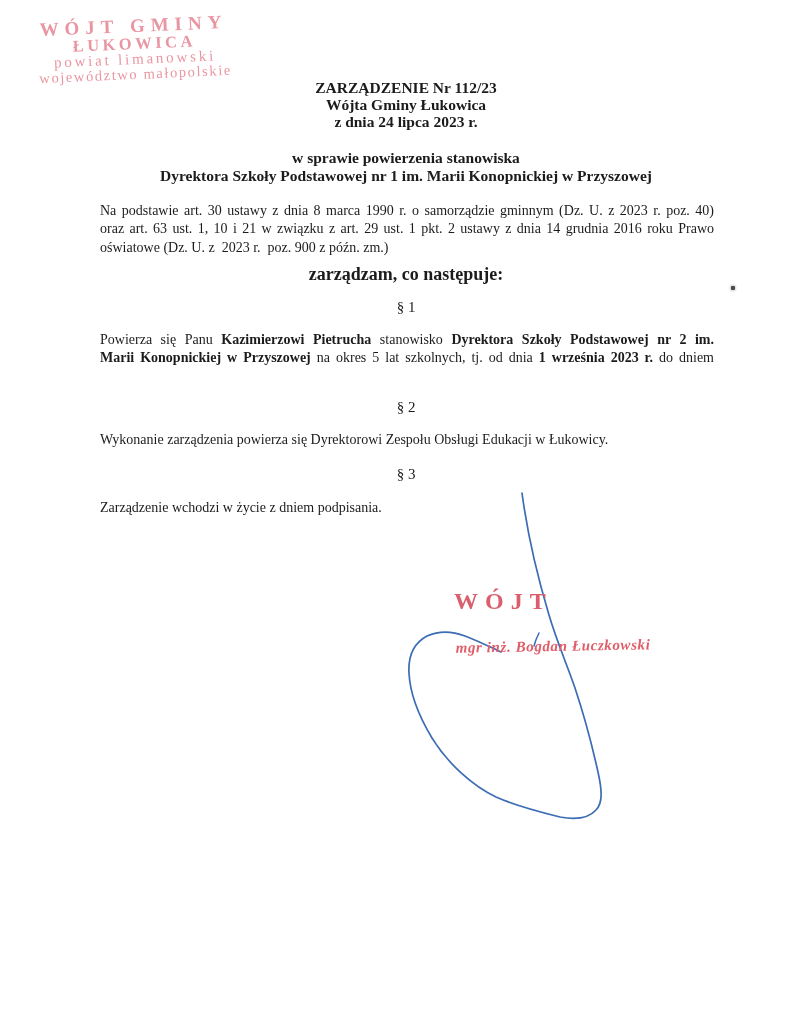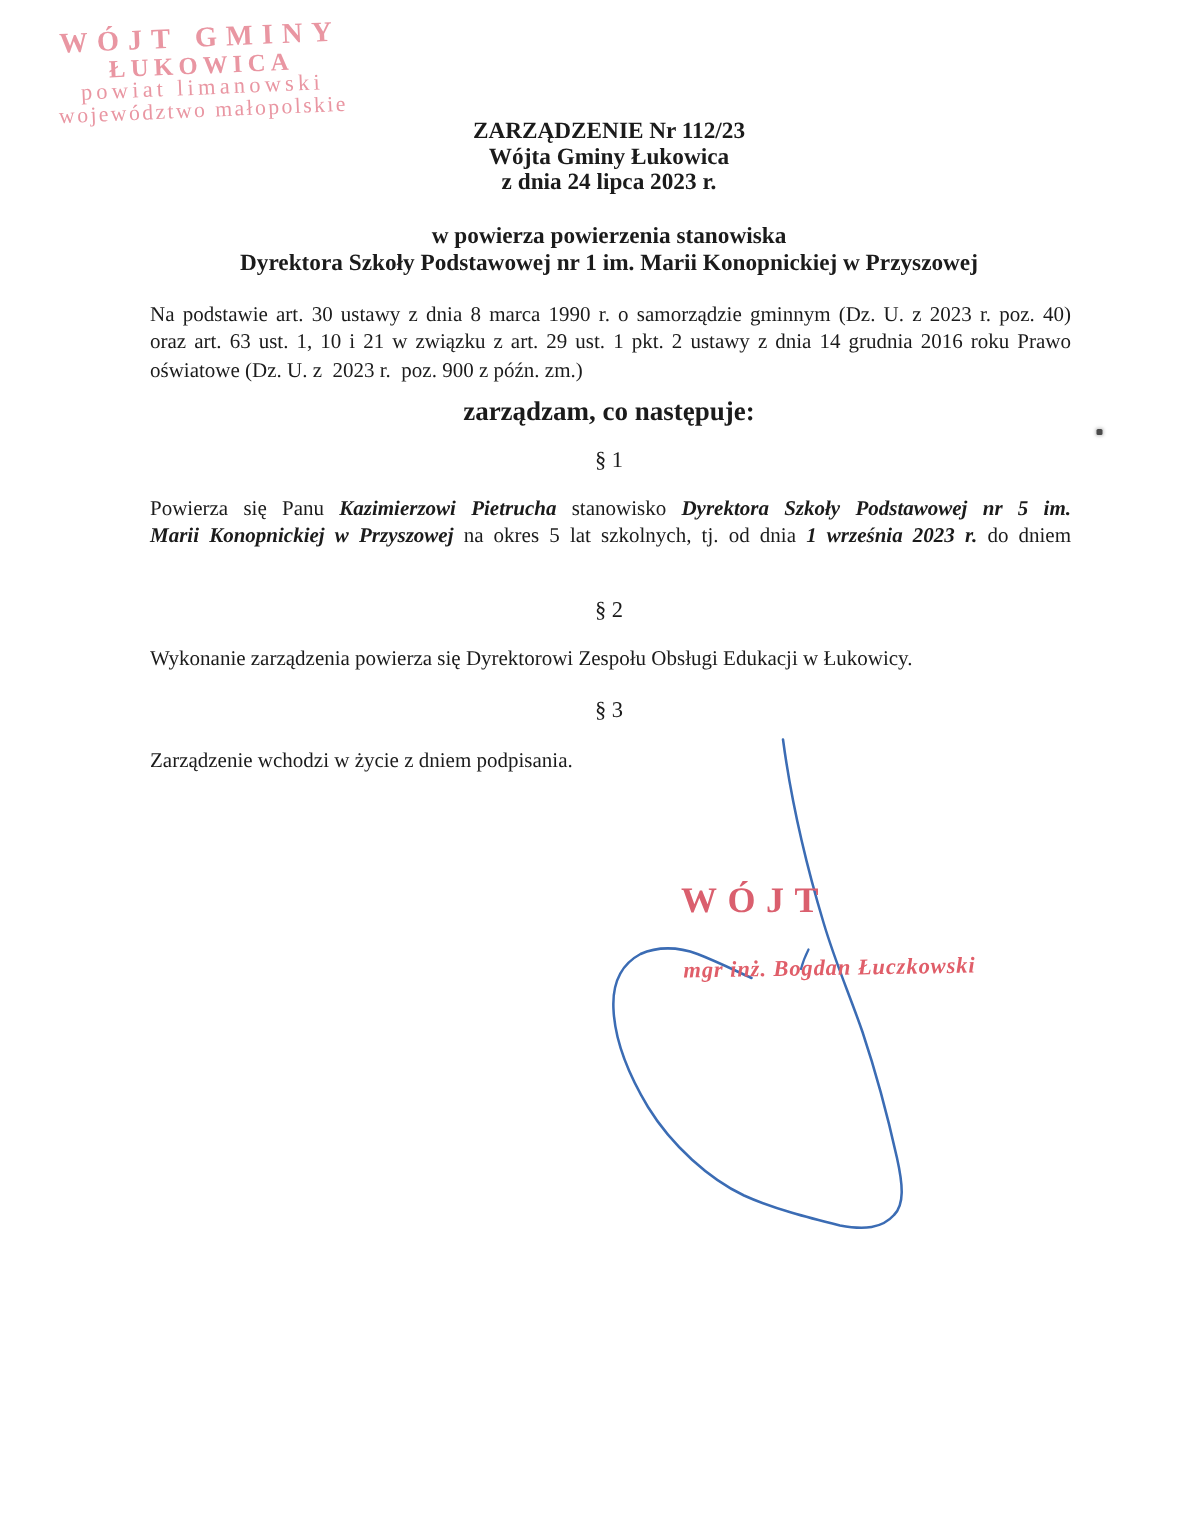--- a/index.html
+++ b/index.html
@@ -38,21 +38,21 @@
   .body-par{
     position:absolute;left:100px;width:614px;
     font-size:14px;line-height:18.4px;
   }
   .legal{top:202px;}
   .sec1{top:331px;}
   .sec2{top:431px;}
   .sec3{top:499px;}
   .jline{text-align:justify;text-align-last:justify;}
   .pline{white-space:pre-wrap;}
-  .bline b{font-weight:bold;font-style:italic;}
+  .bline b{font-weight:bold;}
   
   .signature-svg{position:absolute;left:395px;top:480px;width:220px;height:350px;}
   .wojt-stamp{
     position:absolute;left:454px;top:588px;width:200px;
     text-align:left;font-size:24px;font-weight:bold;
     letter-spacing:7px;color:#da5f6e;
   }
   .name-stamp{
     position:absolute;left:428px;top:638px;width:250px;
     text-align:center;font-size:15px;font-style:italic;font-weight:600;
@@ -78,35 +78,35 @@
     <div class="cs4">województwo małopolskie</div>
   </div>
 
   <div class="hblock title">
     <div>ZARZĄDZENIE Nr 112/23</div>
     <div>Wójta Gminy Łukowica</div>
     <div>z dnia 24 lipca 2023 r.</div>
   </div>
 
   <div class="hblock subject">
-    <div>w powierza powierzenia stanowiska</div>
+    <div>w sprawie powierzenia stanowiska</div>
     <div>Dyrektora Szkoły Podstawowej nr 1 im. Marii Konopnickiej w Przyszowej</div>
   </div>
 
   <div class="body-par legal">
     <div class="jline">Na podstawie art. 30 ustawy z dnia 8 marca 1990 r. o samorządzie gminnym (Dz. U. z 2023 r. poz. 40)</div>
     <div class="jline">oraz art. 63 ust. 1, 10 i 21 w związku z art. 29 ust. 1 pkt. 2 ustawy z dnia 14 grudnia 2016 roku Prawo</div>
     <div class="pline">oświatowe (Dz. U. z  2023 r.  poz. 900 z późn. zm.)</div>
   </div>
 
   <div class="hblock intro">zarządzam, co następuje:</div>
 
   <div class="para-mark pm1">§ 1</div>
   <div class="body-par sec1">
-    <div class="jline bline"><span>Powierza się Panu </span><b>Kazimierzowi Pietrucha</b><span> stanowisko </span><b>Dyrektora Szkoły Podstawowej nr 5 im.</b></div>
+    <div class="jline bline"><span>Powierza się Panu </span><b>Kazimierzowi Pietrucha</b><span> stanowisko </span><b>Dyrektora Szkoły Podstawowej nr 2 im.</b></div>
     <div class="jline bline"><b>Marii Konopnickiej w Przyszowej</b><span> na okres 5 lat szkolnych, tj. od dnia </span><b>1 września 2023 r.</b><span> do dniem</span></div>
   </div>
 
   <div class="para-mark pm2">§ 2</div>
   <div class="body-par sec2">Wykonanie zarządzenia powierza się Dyrektorowi Zespołu Obsługi Edukacji w Łukowicy.</div>
 
   <div class="para-mark pm3">§ 3</div>
   <div class="body-par sec3">Zarządzenie wchodzi w życie z dniem podpisania.</div>
 
   <svg class="signature-svg" viewBox="395 480 220 350" xmlns="http://www.w3.org/2000/svg">

